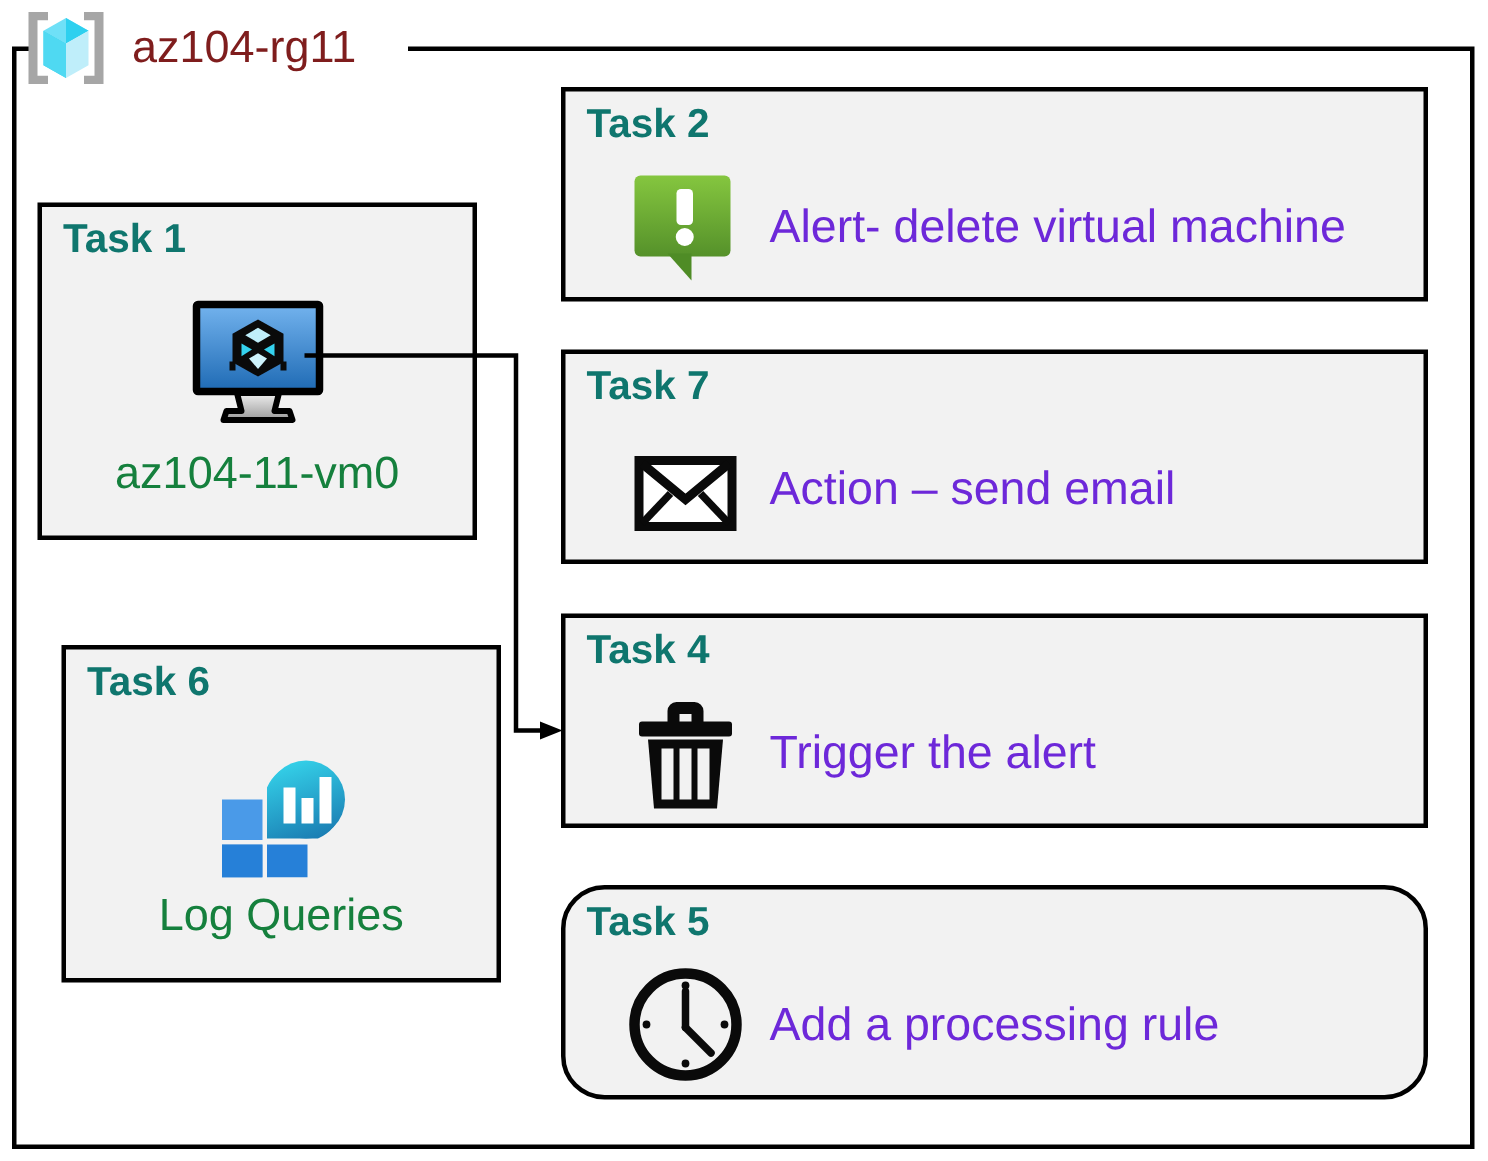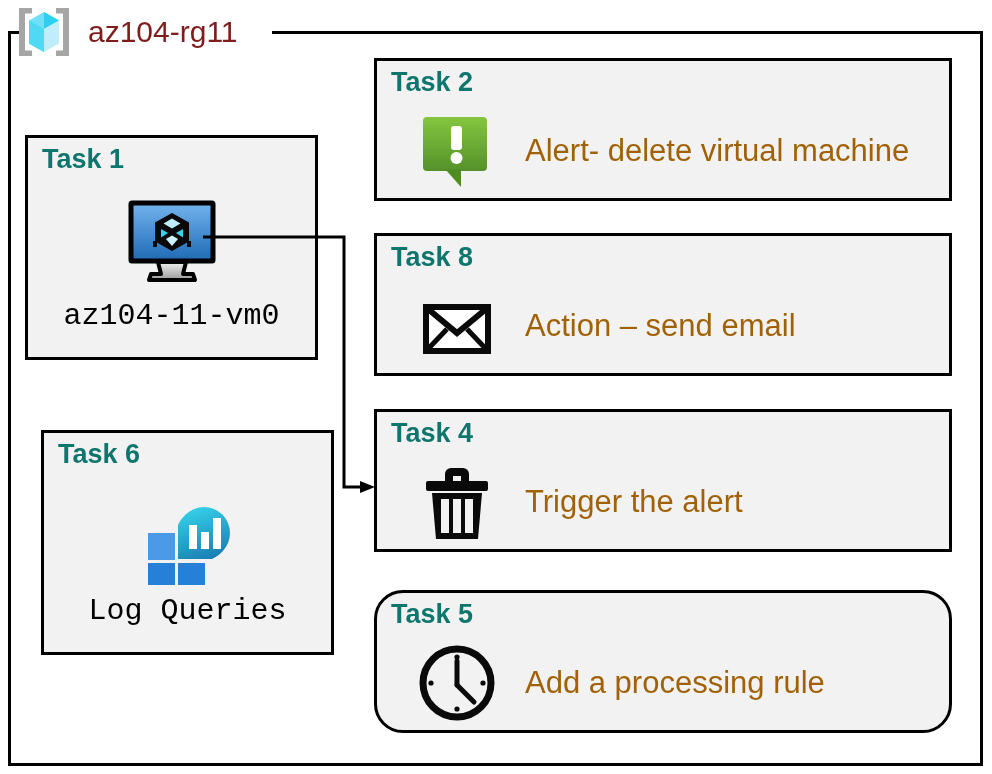--- a/index.html
+++ b/index.html
@@ -77,42 +77,41 @@
     position: absolute;
     left: 0; right: 0; top: 58px;
     height: 92px;
     display: flex; align-items: center; justify-content: center;
   }
   .card-left .card-caption {
     position: absolute;
     left: 0; right: 0; bottom: 24px;
     text-align: center;
     font-size: 30px;
-    color: #000000;
-    white-space: nowrap;
-    font-family: Liberation Mono, monospace;
+    color: #15803d;
+    white-space: nowrap;
   }
 
   
   .card-right { width: 578px; height: 143px; }
   .card-right .row {
     position: absolute;
     left: 36px; right: 12px; top: 48px;
     height: 84px;
     display: flex; align-items: center;
   }
   .card-right .row-icon {
     width: 88px; height: 84px;
     flex: 0 0 auto;
     display: flex; align-items: center; justify-content: center;
   }
   .card-right .row-text {
     font-size: 31px;
-    color: #a16207;
-    margin-left: 24px;
+    color: #6d28d9;
+    margin-left: 12px;
     white-space: nowrap;
   }
 
   
   #connector { position: absolute; left: 0; top: 0; width: 992px; height: 774px; z-index: 4; pointer-events: none; }
 </style>
 </head>
 <body>
 
 <div id="rg-container"></div>
@@ -212,21 +211,21 @@
         <path d="M44 58 L44 76 L28 58 Z" fill="#4f8c26"></path>
         <rect x="34" y="15" width="11" height="24" rx="3" fill="#ffffff"></rect>
         <circle cx="39.5" cy="47" r="6" fill="#ffffff"></circle>
       </svg>
     </span>
     <span class="row-text">Alert- delete virtual machine</span>
   </span>
 </div>
 
 <div class="task-card card-right" style="left:374px; top:233px;">
-  <span class="task-label">Task 8</span>
+  <span class="task-label">Task 7</span>
   <span class="row">
     <span class="row-icon">
       <svg width="80" height="80" viewBox="0 0 80 80">
         <rect x="9" y="21" width="62" height="44" fill="#ffffff" stroke="#0a0a0a" stroke-width="6"></rect>
         <path d="M11 23 L40 47 L69 23" fill="none" stroke="#0a0a0a" stroke-width="6"></path>
         <path d="M11 63 L30 43" fill="none" stroke="#0a0a0a" stroke-width="5"></path>
         <path d="M69 63 L50 43" fill="none" stroke="#0a0a0a" stroke-width="5"></path>
       </svg>
     </span>
     <span class="row-text">Action – send email</span>

